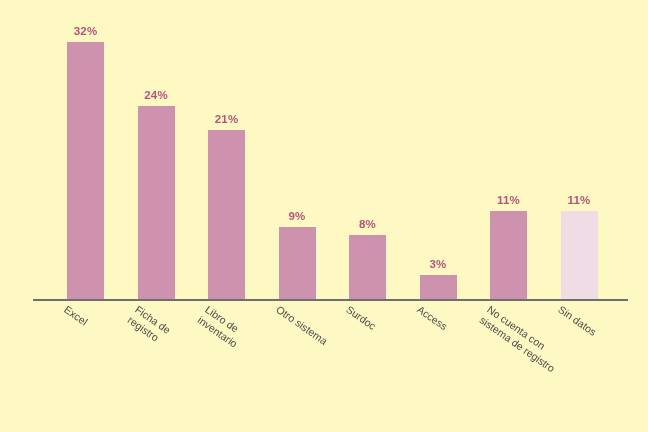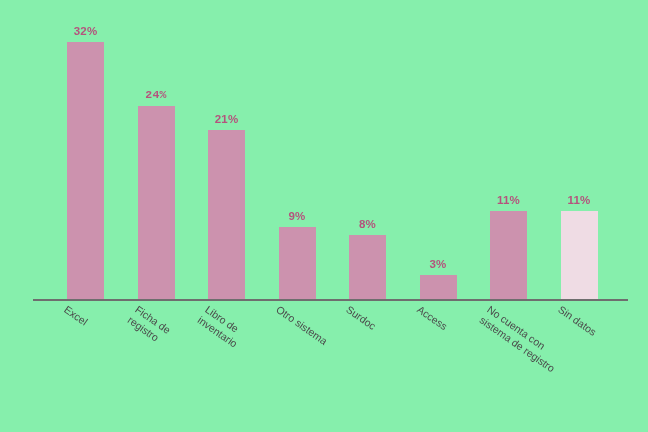--- a/index.html
+++ b/index.html
@@ -12,21 +12,21 @@
     height: 432px;
     overflow: hidden;
     font-family: "Liberation Sans", sans-serif;
     -webkit-font-smoothing: antialiased;
   }
 
   #chart-root {
     position: relative;
     width: 648px;
     height: 432px;
-    background: #86efac;
+    background: #fef9c3;
   }
 
   
   .plot-area {
     position: absolute;
     left: 33px;
     top: 18px;
     width: 595px;
     height: 281px;
   }
@@ -101,21 +101,21 @@
 <body>
 
 <div id="chart-root">
 
   <div class="plot-area">
     <div class="bars-layer" id="bars-layer">
         <div class="bar-group" style="left: 34px; height: 281px;">
           <div class="bar-rect" style="height: 257px; background: rgb(204, 146, 174);"></div>
           <div class="bar-value" style="bottom: 262px;">32%</div>
         </div>
-        <div class="bar-group" style="left: 104.5px; height: 281px; font-family: Liberation Mono, monospace;">
+        <div class="bar-group" style="left: 104.5px; height: 281px;">
           <div class="bar-rect" style="height: 193px; background: rgb(204, 146, 174);"></div>
           <div class="bar-value" style="bottom: 198px;">24%</div>
         </div>
         <div class="bar-group" style="left: 175px; height: 281px;">
           <div class="bar-rect" style="height: 169px; background: rgb(204, 146, 174);"></div>
           <div class="bar-value" style="bottom: 174px; margin-top: 21px;">21%</div>
         </div>
         <div class="bar-group" style="left: 245.5px; height: 281px;">
           <div class="bar-rect" style="height: 72px; background: rgb(204, 146, 174);"></div>
           <div class="bar-value" style="bottom: 77px;">9%</div>

